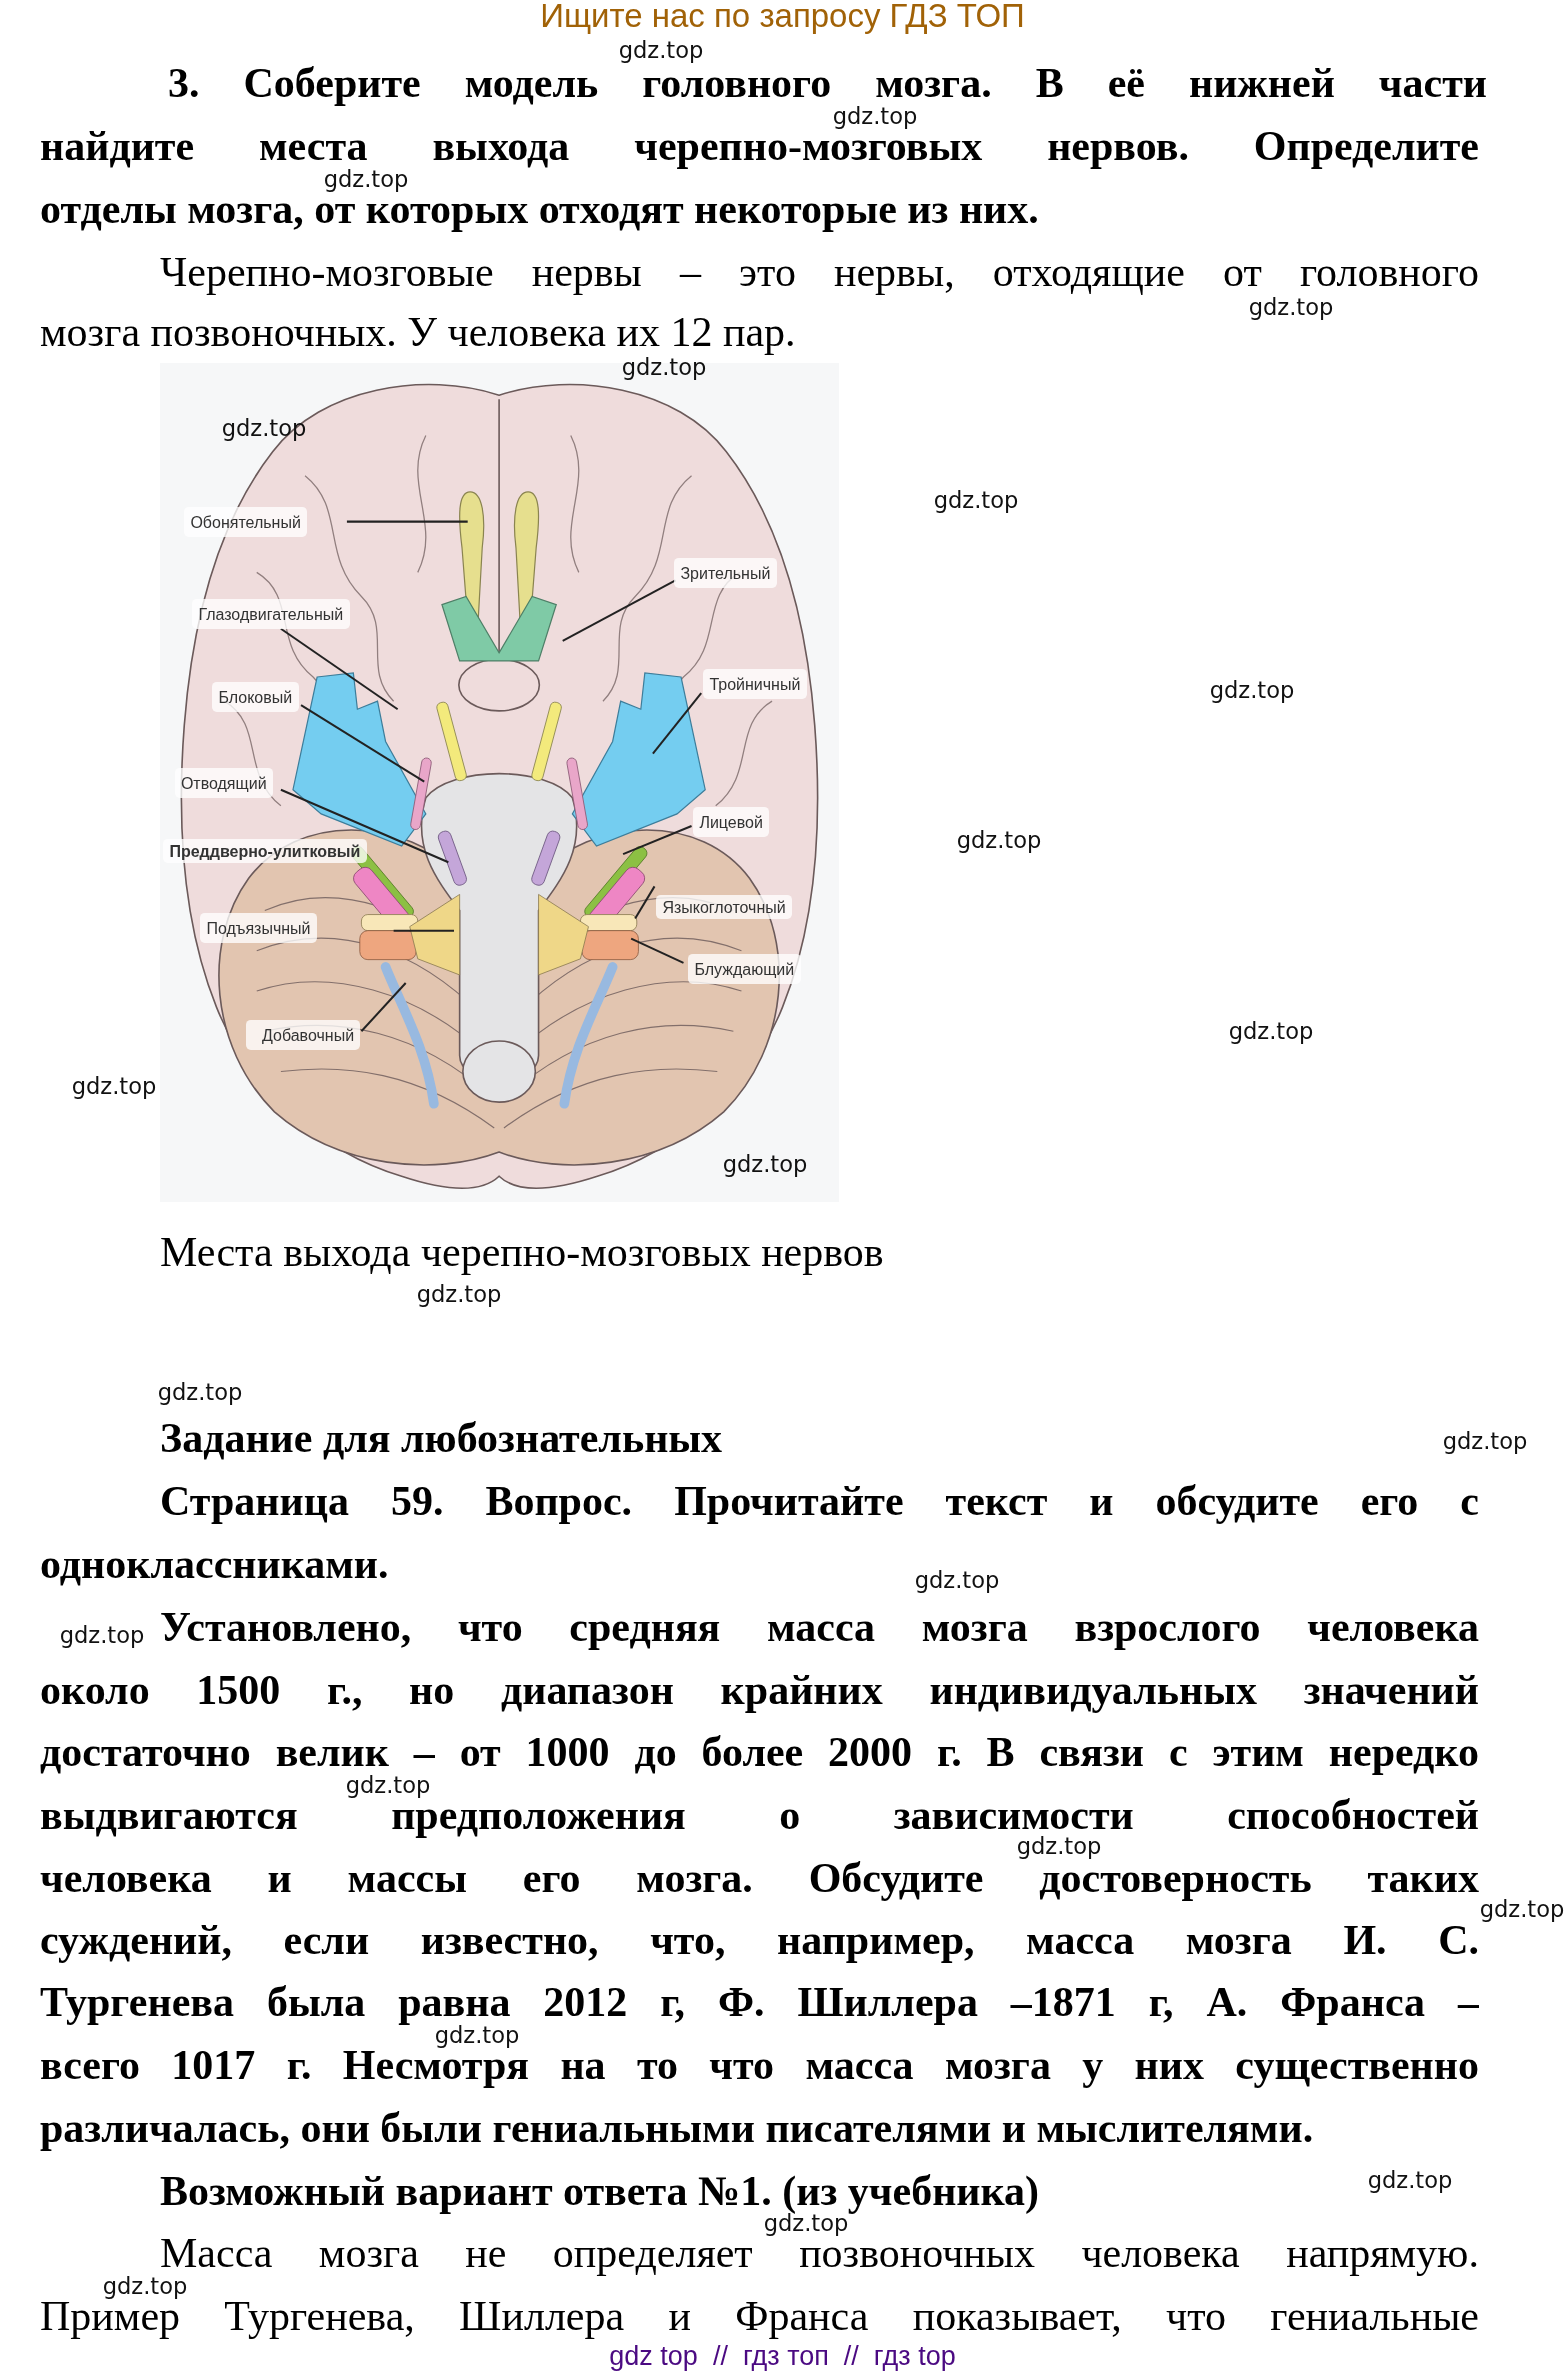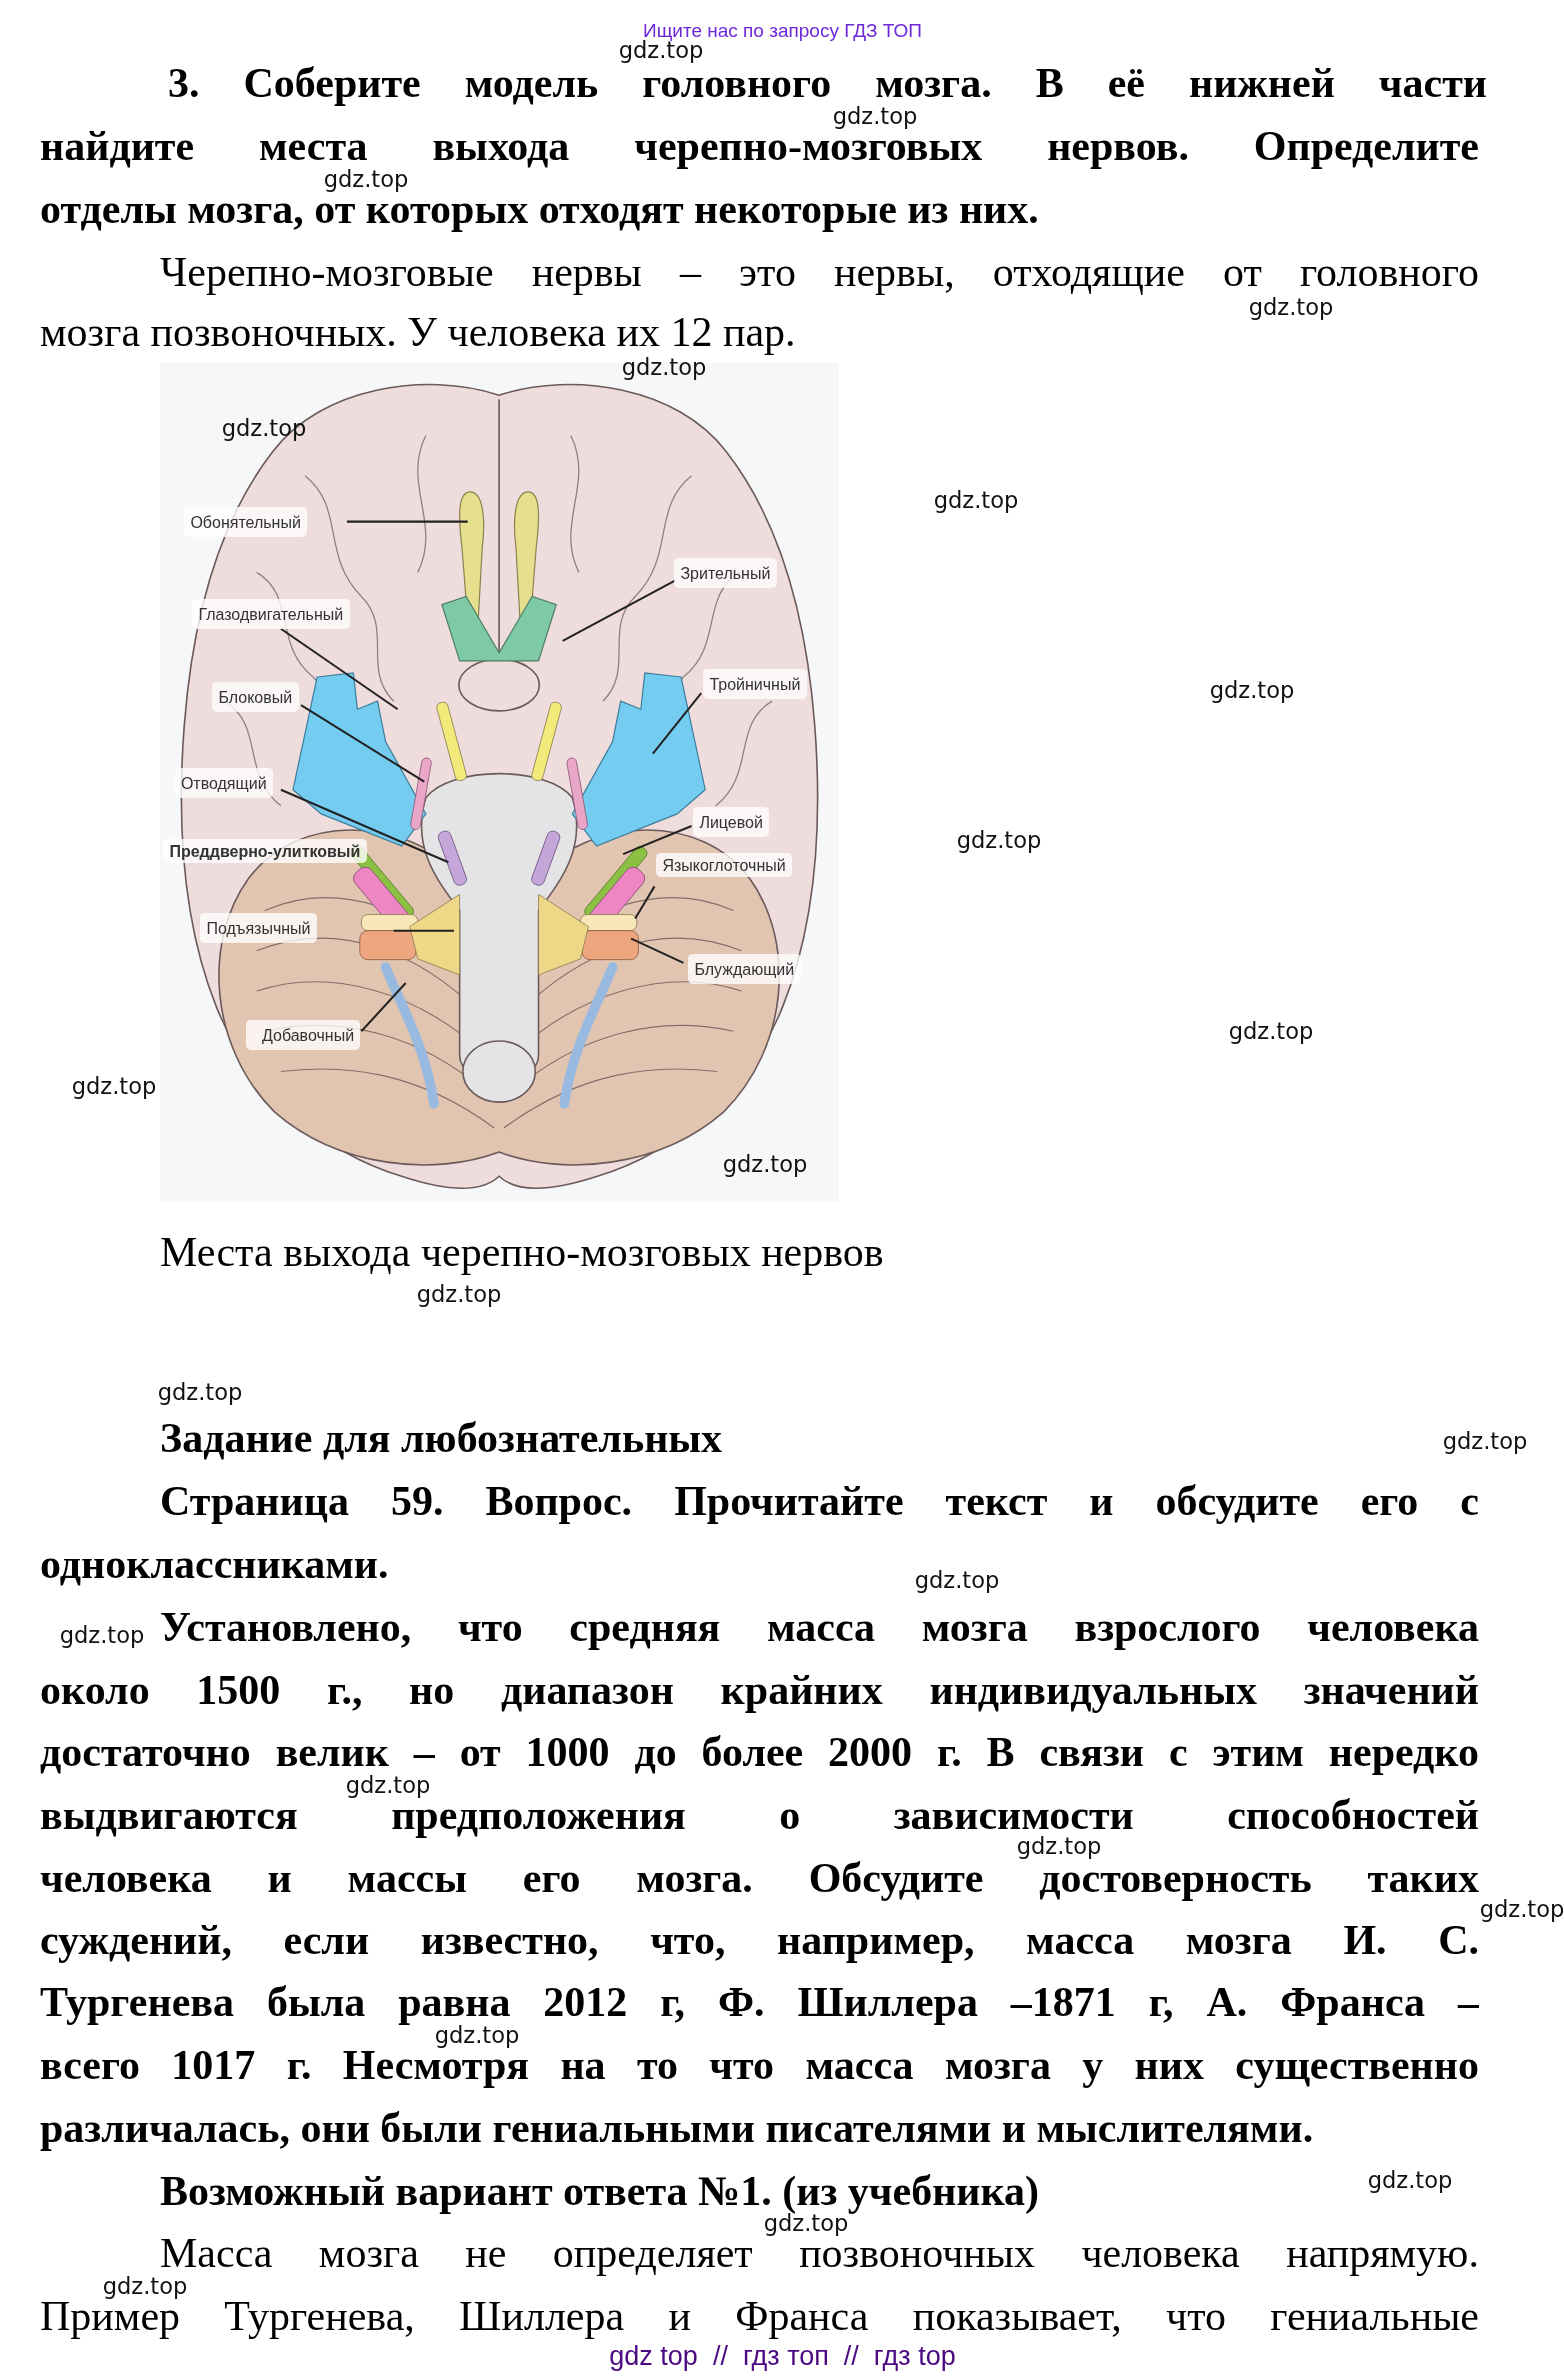--- a/index.html
+++ b/index.html
@@ -1,20 +1,20 @@
 <!DOCTYPE html>
 <html style="font-size:13px"><head>
 <meta charset="utf-8">
 <style>
   html, body { margin: 0; padding: 0; background: #ffffff; }
   body { width: 1565px; height: 2377px; position: relative; overflow: hidden; }
   .banner {
-    position: absolute; left: 0; top: 16px; width: 1565px; height: 29px;
-    text-align: center; color: #6d28d9;
-    font-family: "Liberation Sans", sans-serif; font-size: 19px; line-height: 29px;
+    position: absolute; left: 0; top: 1px; width: 1565px; height: 29px;
+    text-align: center; color: #a16207;
+    font-family: "Liberation Sans", sans-serif; font-size: 33px; line-height: 29px;
   }
   .footer {
     position: absolute; left: 0; top: 2338px; width: 1565px; height: 37px;
     text-align: center; color: #4b0a82;
     font-family: "Liberation Sans", sans-serif; font-size: 27px; line-height: 37px;
     white-space: pre;
   }
   .line {
     position: absolute; left: 40px; width: 1439px; height: 63px;
     font-family: "Liberation Serif", serif; font-size: 42px; line-height: 63px;
@@ -144,21 +144,21 @@
   </svg>
 
   <div class="blabel" style="left:24px; top:159px;">Обонятельный</div>
   <div class="blabel" style="left:514px; top:210px;">Зрительный</div>
   <div class="blabel" style="left:16px; top:251px;margin-left:16px;">Глазодвигательный</div>
   <div class="blabel" style="left:543px; top:321px;">Тройничный</div>
   <div class="blabel" style="left:52px; top:334px;">Блоковый</div>
   <div class="blabel" style="left:14.5px; top:420px;">Отводящий</div>
   <div class="blabel" style="left:533px; top:459px;">Лицевой</div>
   <div class="blabel sm" style="left:3px; top:488px;font-weight:bold;">Преддверно-улитковый</div>
-  <div class="blabel sm" style="left:496px; top:502px;">Языкоглоточный</div>
+  <div class="blabel sm" style="left:496px; top:544px;">Языкоглоточный</div>
   <div class="blabel" style="left:40px; top:565px;">Подъязычный</div>
   <div class="blabel" style="left:528px; top:606px;">Блуждающий</div>
   <div class="blabel" style="left:86px; top:672px;padding-left:16px;">Добавочный</div>
 </div>
 
 <div class="line ind" style="top:1221px;">Места выхода черепно-мозговых нервов</div>
 
 <div class="line b ind" style="top:1407px;">Задание для любознательных</div>
 <div class="line b j ind" style="top:1470px;">
   <span>Страница 59. Вопрос. Прочитайте текст и обсудите его с</span>

